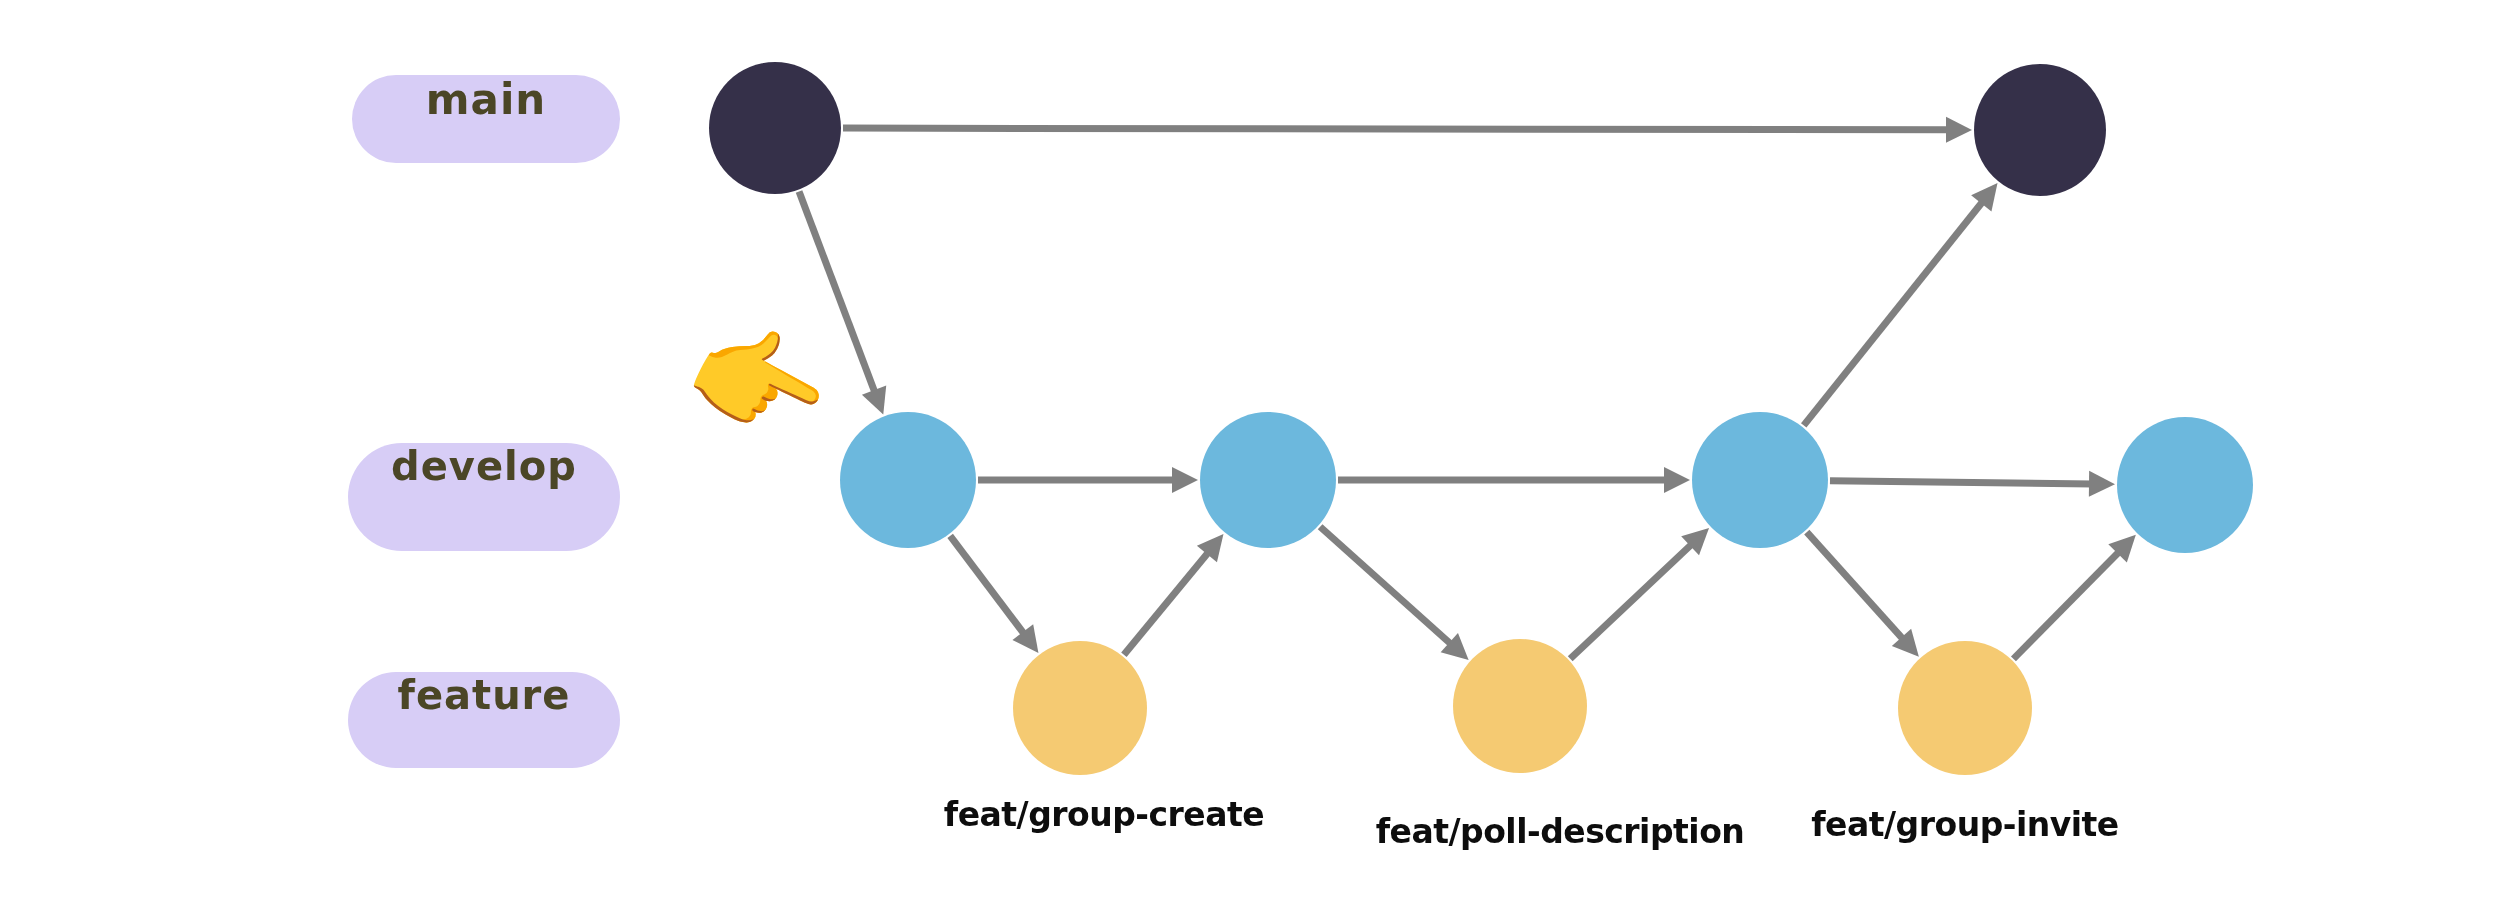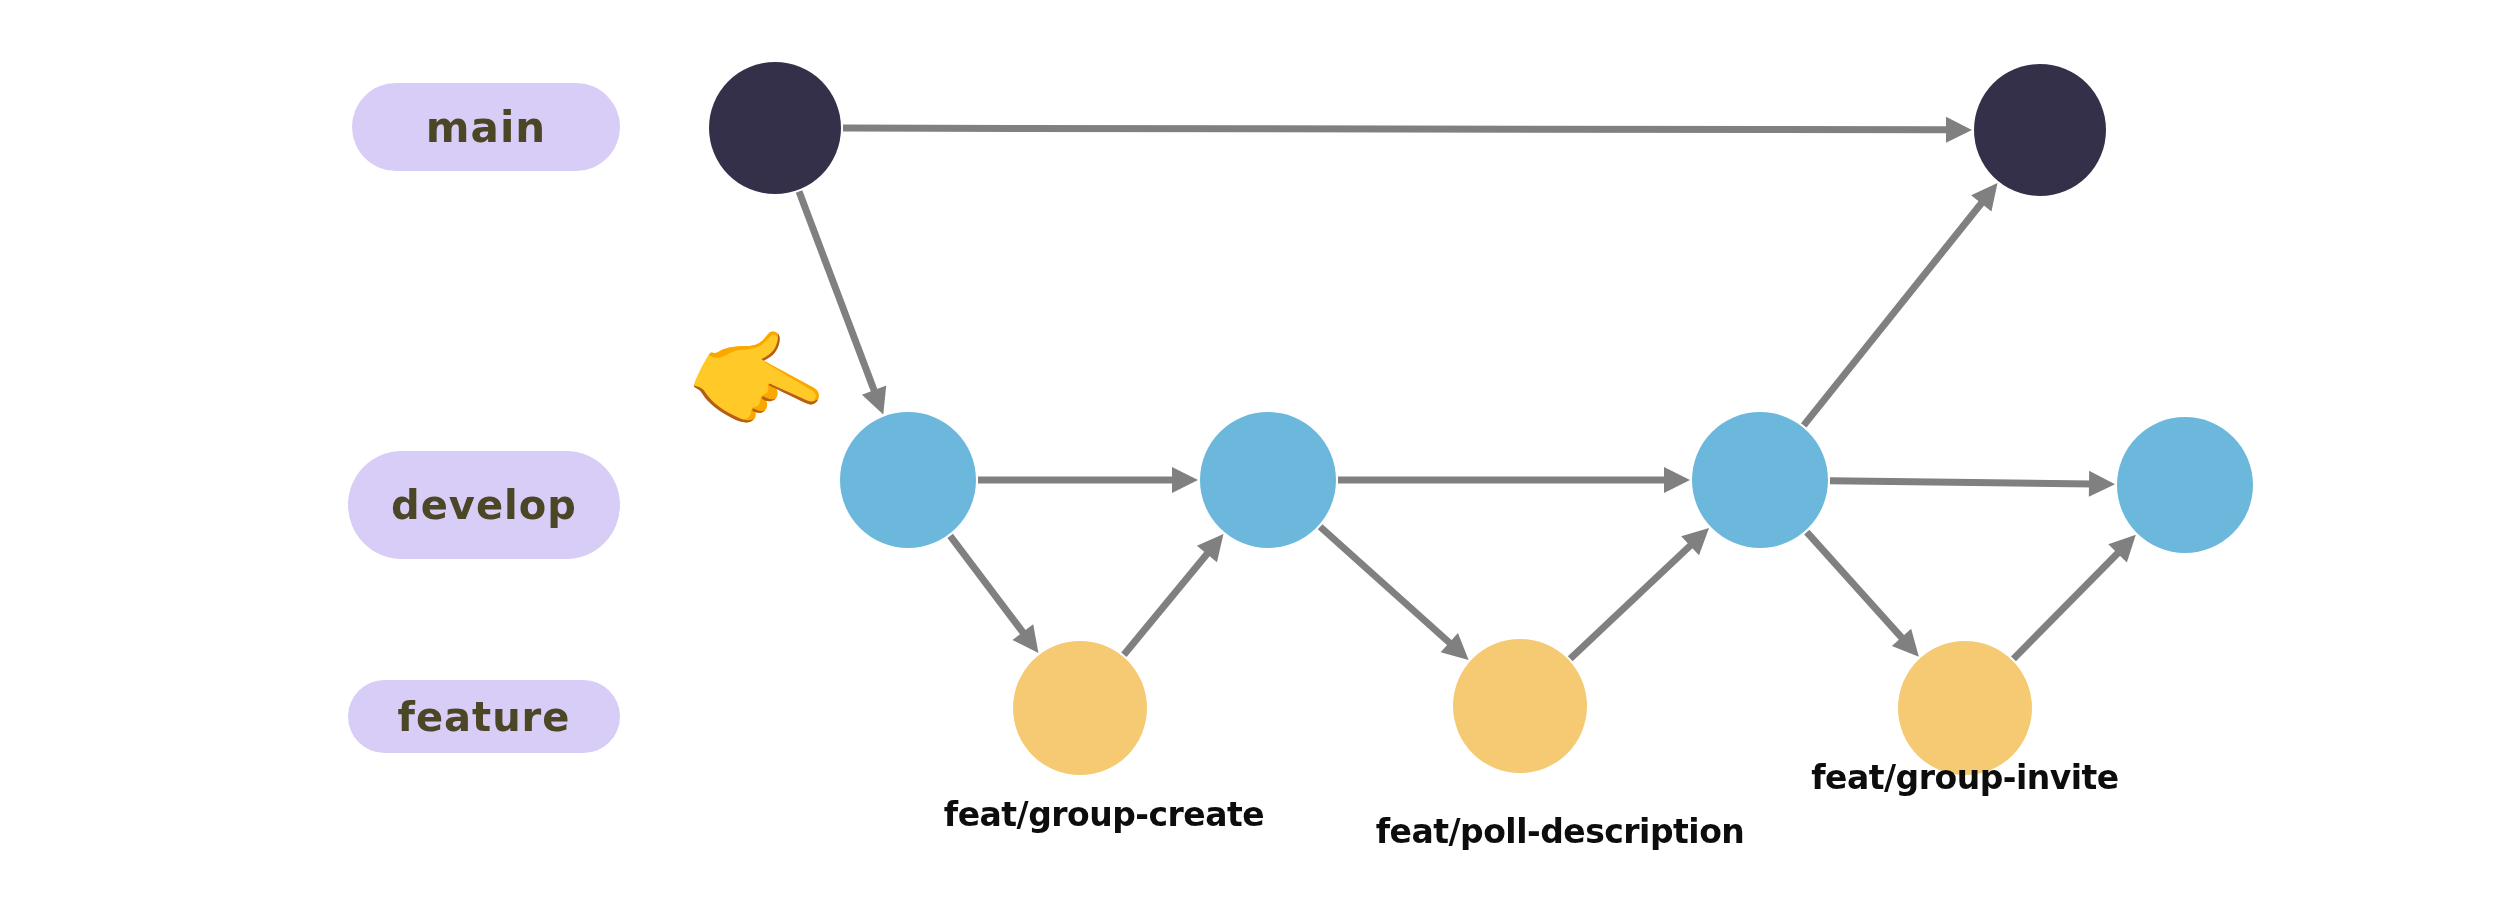--- a/index.html
+++ b/index.html
@@ -18,30 +18,29 @@
   #graph-svg {
     position: absolute;
     left: 0;
     top: 0;
     width: 2500px;
     height: 902px;
   }
   .branch-pill {
     position: absolute;
     display: flex;
-    align-items: center;
+    align-items: flex-start;
     justify-content: center;
     background: #d7cdf6;
     border-radius: 999px;
     color: #4b4626;
     font-weight: 700;
     letter-spacing: 1px;
     font-family: "DejaVu Sans", sans-serif;
     box-sizing: border-box;
-    margin-top: 8px;
   }
   #pill-main   { left: 352px; top: 75px;  width: 268px; height: 88px;  font-size: 42px; }
   #pill-develop{ left: 348px; top: 443px; width: 272px; height: 88px;  font-size: 40px; }
   #pill-feature{ left: 348px; top: 672px; width: 272px; height: 88px;  font-size: 40px; }
 
   #annotation {
     position: absolute;
     left: 62px;
     top: 255px;
     color: #6b4fe2;
@@ -120,25 +119,25 @@
   </svg>
 
   <div class="branch-pill" id="pill-main" style="left: 352px; top: 75px; width: 268px; height: 88px; background: rgb(215, 205, 246); color: rgb(75, 70, 38);">
     <span>main</span>
   </div>
 
   <div class="branch-pill" id="pill-develop" style="left: 348px; top: 443px; width: 272px; height: 108px; background: rgb(215, 205, 246); color: rgb(75, 70, 38);">
     <span>develop</span>
   </div>
 
-  <div class="branch-pill" id="pill-feature" style="left: 348px; top: 672px; width: 272px; height: 73px; background: rgb(215, 205, 246); color: rgb(75, 70, 38);">
+  <div class="branch-pill" id="pill-feature" style="left: 348px; top: 672px; width: 272px; height: 96px; background: rgb(215, 205, 246); color: rgb(75, 70, 38);">
     <span>feature</span>
   </div>
 
 
   <div id="pointer-hand">👉</div>
 
   <div id="caption-layer">
       <div class="commit-caption" style="left: 1104px; top: 795px;">feat/group-create</div>
       <div class="commit-caption" style="left: 1520px; top: 812px; margin-left: 40px;">feat/poll-description</div>
-      <div class="commit-caption" style="left: 1965px; top: 758px; text-align: right;">feat/group-invite</div>
+      <div class="commit-caption" style="left: 1965px; top: 805px; text-align: right;">feat/group-invite</div>
     </div>
 </div>
 
 </body></html>

